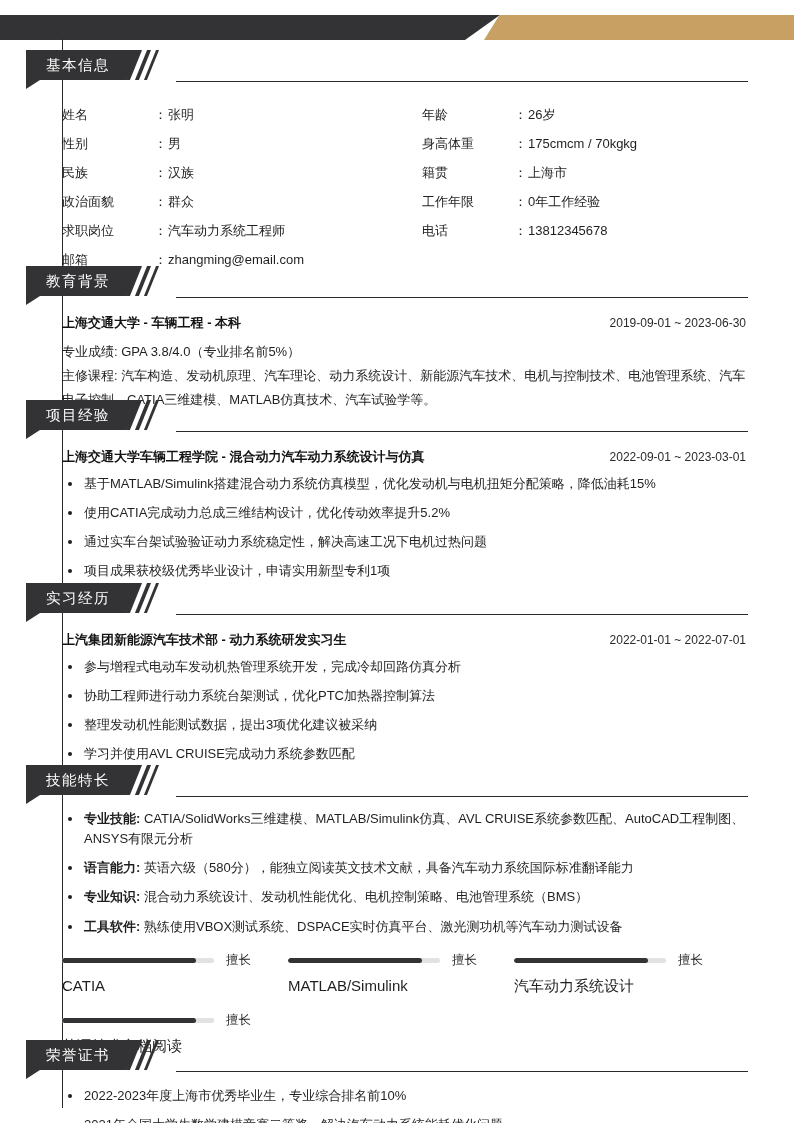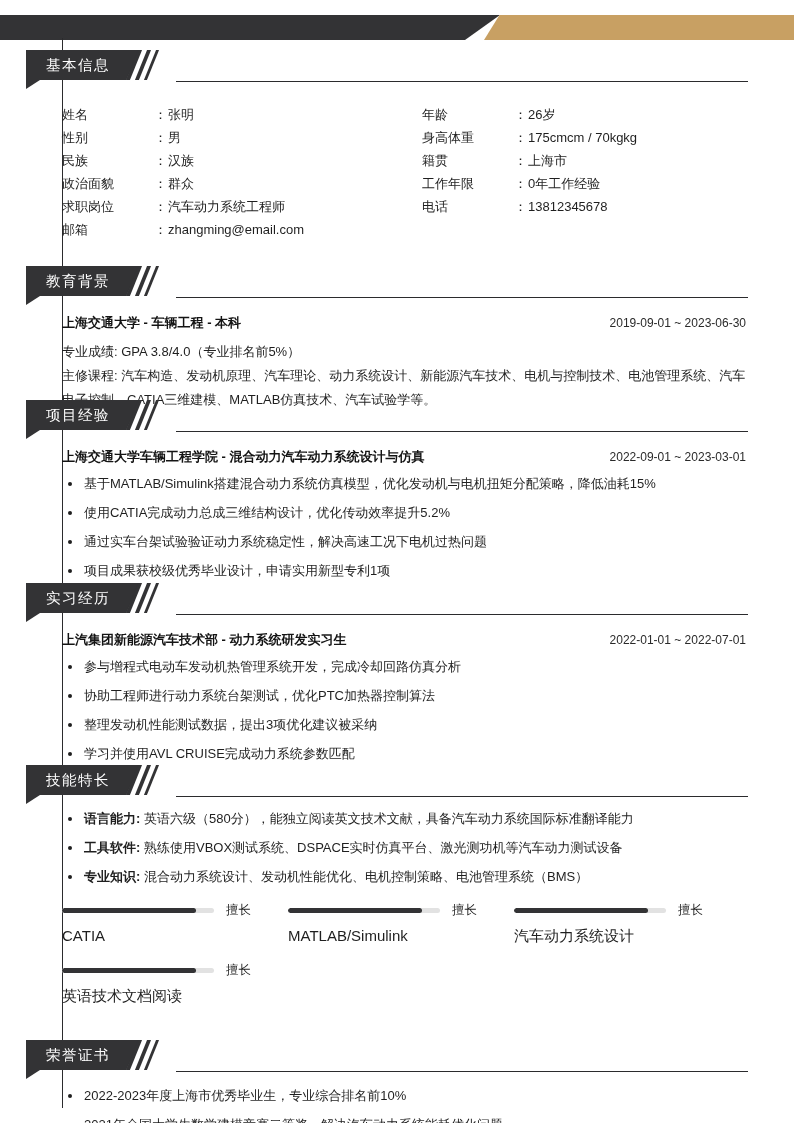--- a/index.html
+++ b/index.html
@@ -96,21 +96,21 @@
     background: #2b2b2d;
   }
 
   
   .sec-body { padding: 10px 48px 0 62px; }
 
   
   .info-grid {
     display: grid;
     grid-template-columns: 360px 1fr;
-    row-gap: 5px;
+    row-gap: 11px;
     padding-top: 12px;
   }
   .info-row { display: flex; align-items: baseline; font-size: 13px; }
   .info-label {
     width: 92px;
     display: flex;
     justify-content: space-between;
     color: #1f1f1f;
   }
   .info-label span { display: inline-block; }
@@ -375,31 +375,35 @@
       <div class="slashes" style="left:104px;">
           <i></i>
           <i></i>
           <i></i>
         </div>
       <div class="sec-rule" style="left:150px; right:46px;"></div>
     </div>
     <div class="sec-body" style="padding-left:62px;">
       <ul class="bullets">
         <li>
+          <b>专业技能:</b>
+          <span>CATIA/SolidWorks三维建模、MATLAB/Simulink仿真、AVL CRUISE系统参数匹配、AutoCAD工程制图、ANSYS有限元分析</span>
+        </li>
+        <li>
           <b>语言能力:</b>
           <span>英语六级（580分），能独立阅读英文技术文献，具备汽车动力系统国际标准翻译能力</span>
+        </li>
+        <li>
+          <b>专业知识:</b>
+          <span>混合动力系统设计、发动机性能优化、电机控制策略、电池管理系统（BMS）</span>
         </li>
         <li>
           <b>工具软件:</b>
           <span>熟练使用VBOX测试系统、DSPACE实时仿真平台、激光测功机等汽车动力测试设备</span>
         </li>
-        <li>
-          <b>专业知识:</b>
-          <span>混合动力系统设计、发动机性能优化、电机控制策略、电池管理系统（BMS）</span>
-        </li>
       </ul>
 
       <div class="bars" style="padding-left:-10px;">
         <div class="bar-item">
           <div class="bar-row">
             <div class="track">
               <div class="fill" style="width: 88%;"></div>
             </div>
             <div class="bar-level">擅长</div>
           </div>

